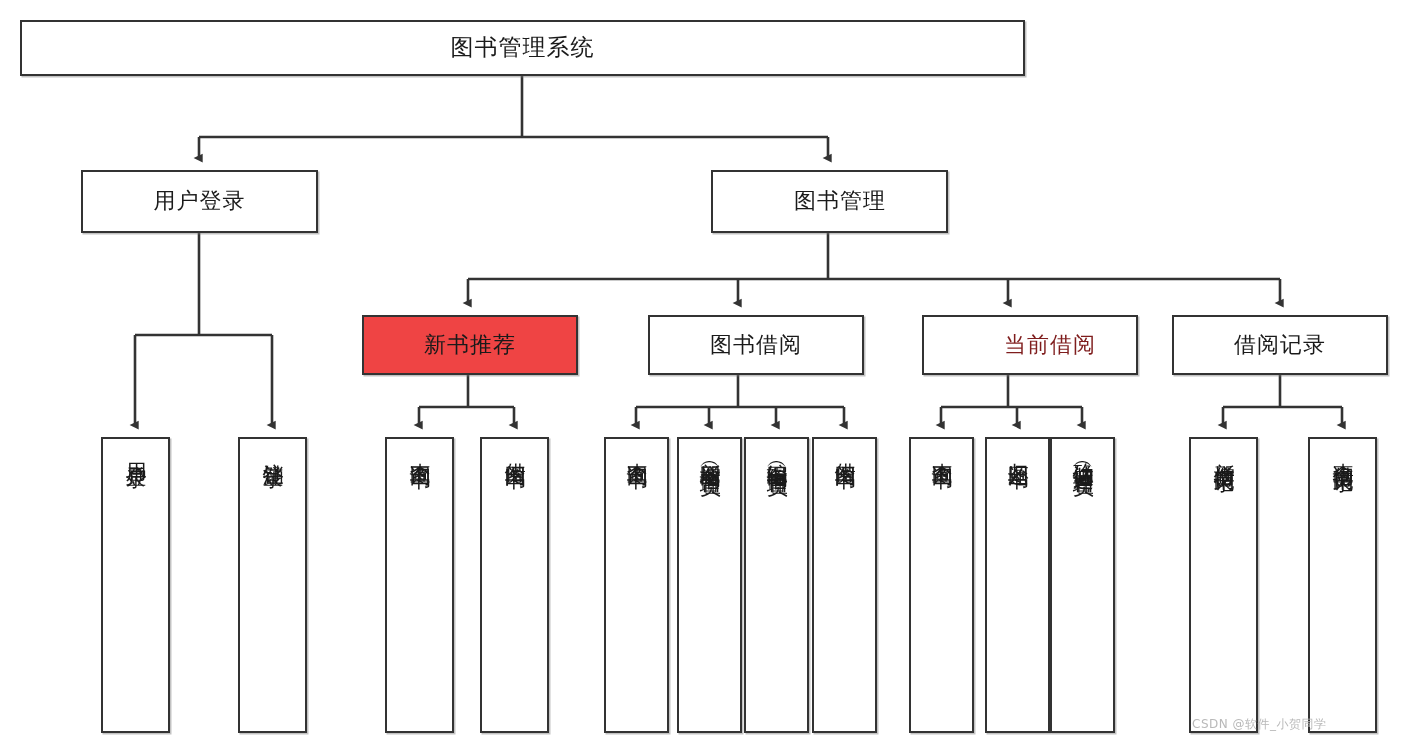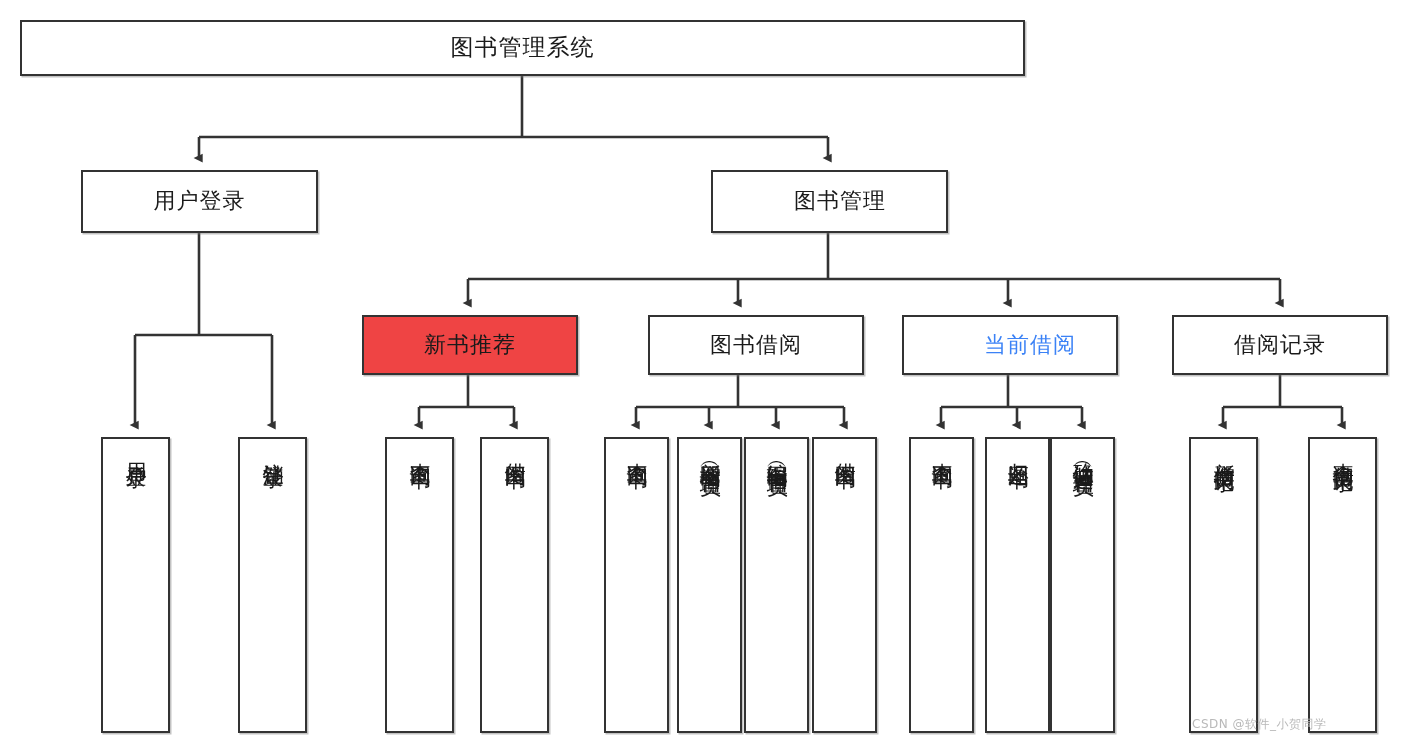--- a/index.html
+++ b/index.html
@@ -123,21 +123,21 @@
     </g>
   </svg>
 
   <div class="node h root" style="left: 20px; top: 20px; width: 1005px; height: 56px; border-color: rgb(51, 51, 51); background: rgb(255, 255, 255); color: rgb(26, 26, 26);">图书管理系统</div>
 
   <div class="node h" style="left: 81px; top: 170px; width: 237px; height: 63px; border-color: rgb(51, 51, 51); background: rgb(255, 255, 255); color: rgb(26, 26, 26);">用户登录</div>
   <div class="node h" style="left: 711px; top: 170px; width: 237px; height: 63px; border-color: rgb(51, 51, 51); background: rgb(255, 255, 255); color: rgb(26, 26, 26); padding-left: 21px;">图书管理</div>
 
   <div class="node h" style="left: 362px; top: 315px; width: 216px; height: 60px; border-color: rgb(51, 51, 51); background: #ef4444; color: rgb(26, 26, 26);">新书推荐</div>
   <div class="node h" style="left: 632px; top: 315px; width: 216px; height: 60px; border-color: rgb(51, 51, 51); background: rgb(255, 255, 255); color: rgb(26, 26, 26); margin-left: 16px;">图书借阅</div>
-  <div class="node h" style="left: 902px; top: 315px; width: 216px; height: 60px; border-color: rgb(51, 51, 51); background: rgb(255, 255, 255); color: #3b82f6; padding-left: 40px;">当前借阅</div>
+  <div class="node h" style="left: 922px; top: 315px; width: 216px; height: 60px; border-color: rgb(51, 51, 51); background: rgb(255, 255, 255); color: #7f1d1d; padding-left: 40px;">当前借阅</div>
   <div class="node h" style="left: 1172px; top: 315px; width: 216px; height: 60px; border-color: rgb(51, 51, 51); background: rgb(255, 255, 255); color: rgb(26, 26, 26); text-align: center;">借阅记录</div>
 
   <div class="node v" style="left: 101px; top: 437px; width: 69px; height: 296px; border-color: rgb(51, 51, 51); background: rgb(255, 255, 255); color: rgb(26, 26, 26);">
     <span class="vtext">用户登录</span>
   </div>
   <div class="node v" style="left: 238px; top: 437px; width: 69px; height: 296px; border-color: rgb(51, 51, 51); background: rgb(255, 255, 255); color: rgb(26, 26, 26);">
     <span class="vtext">注销登录</span>
   </div>
   <div class="node v" style="left: 385px; top: 437px; width: 69px; height: 296px; border-color: rgb(51, 51, 51); background: rgb(255, 255, 255); color: rgb(26, 26, 26);">
     <span class="vtext">查询图书</span>

